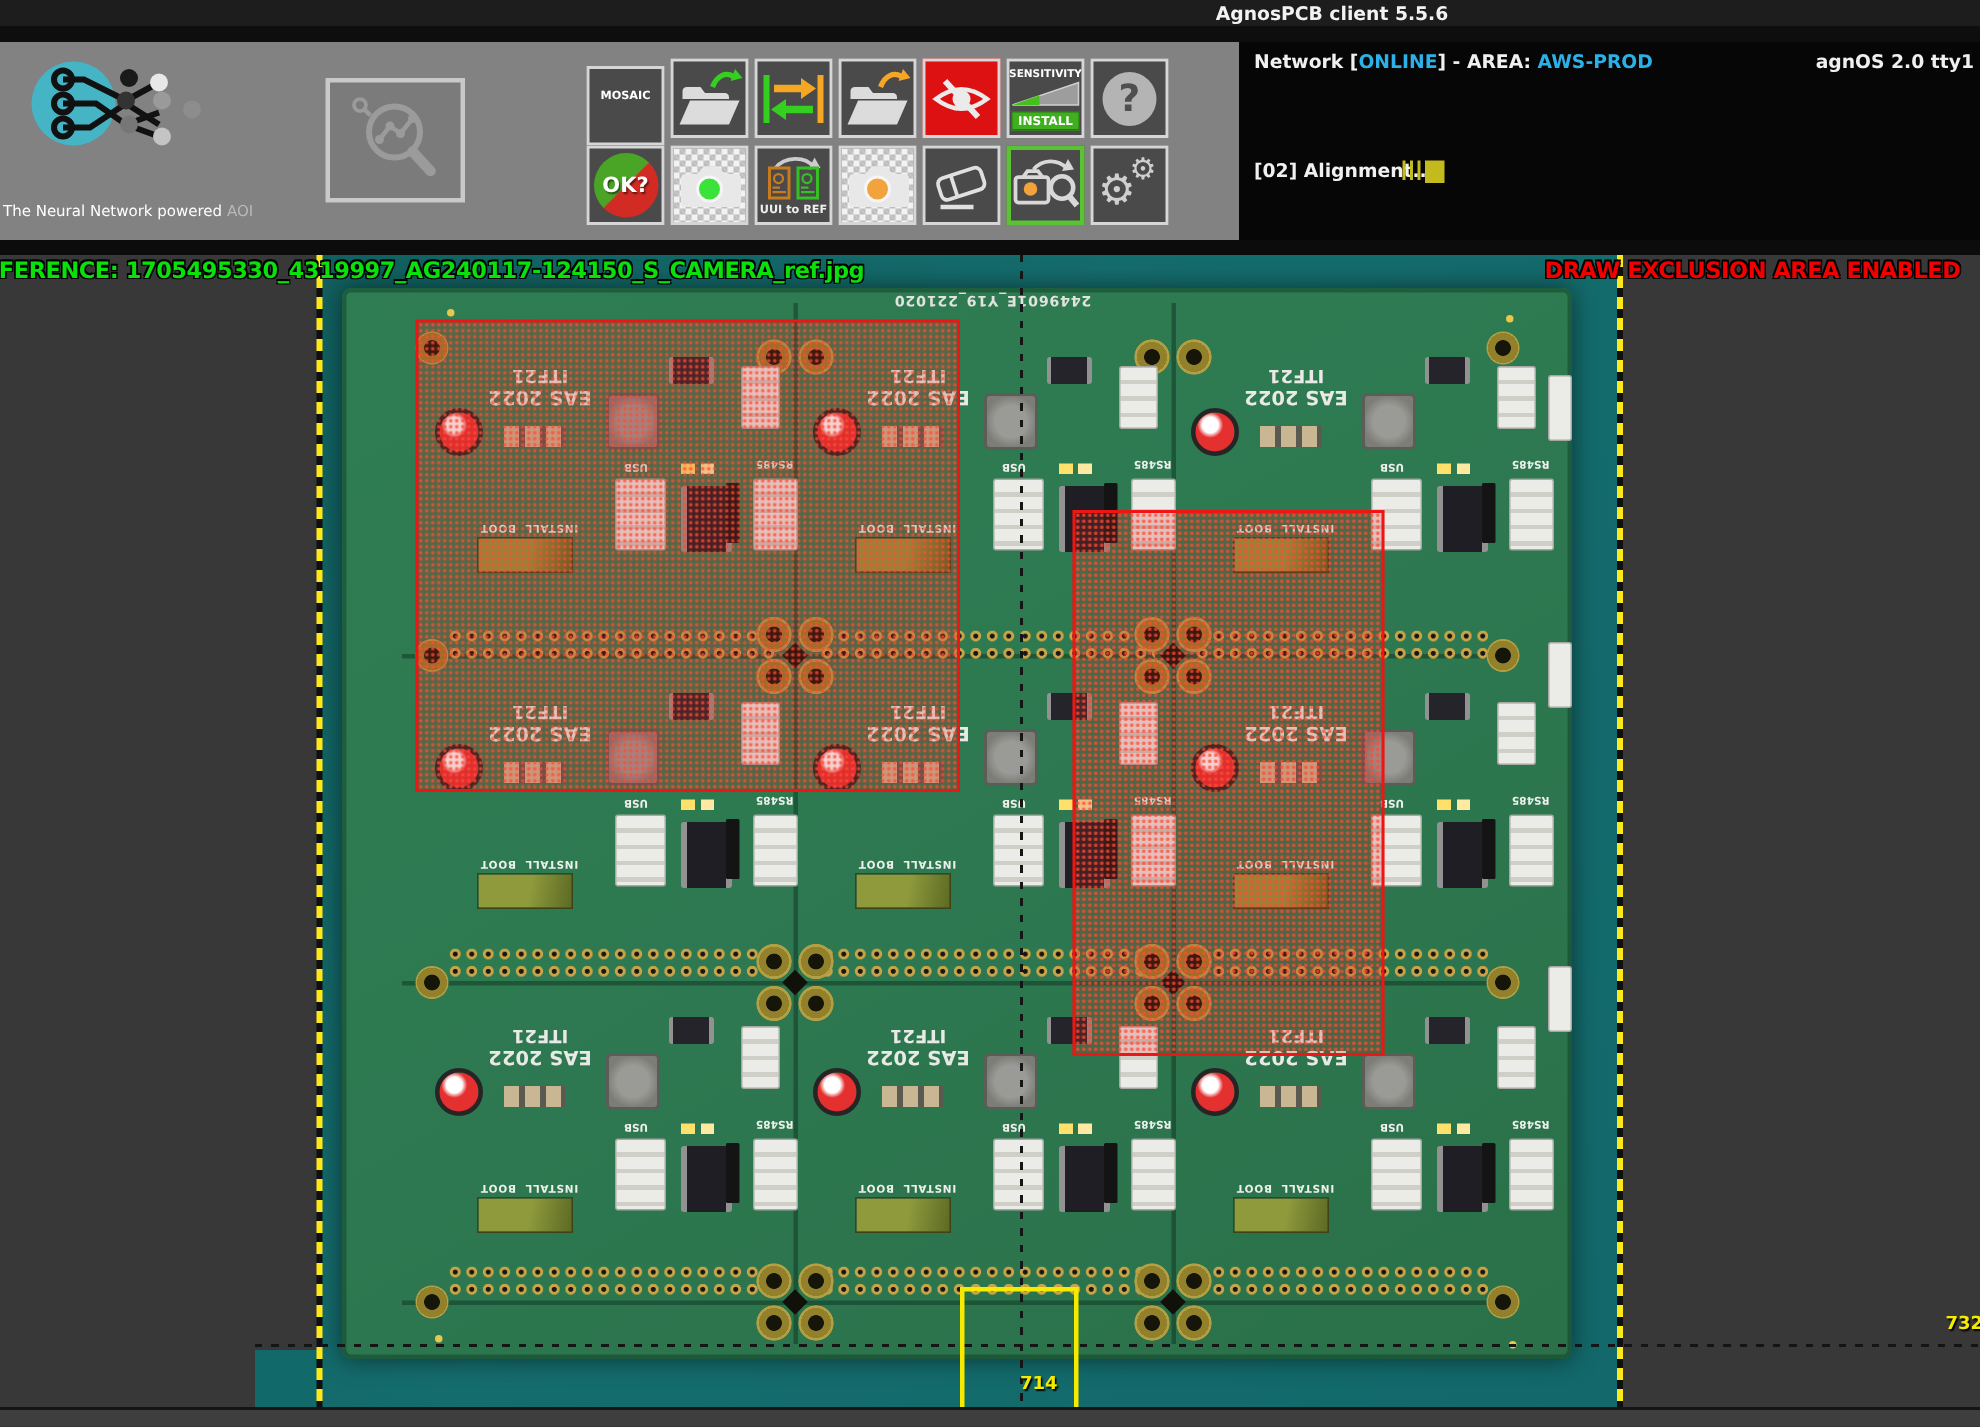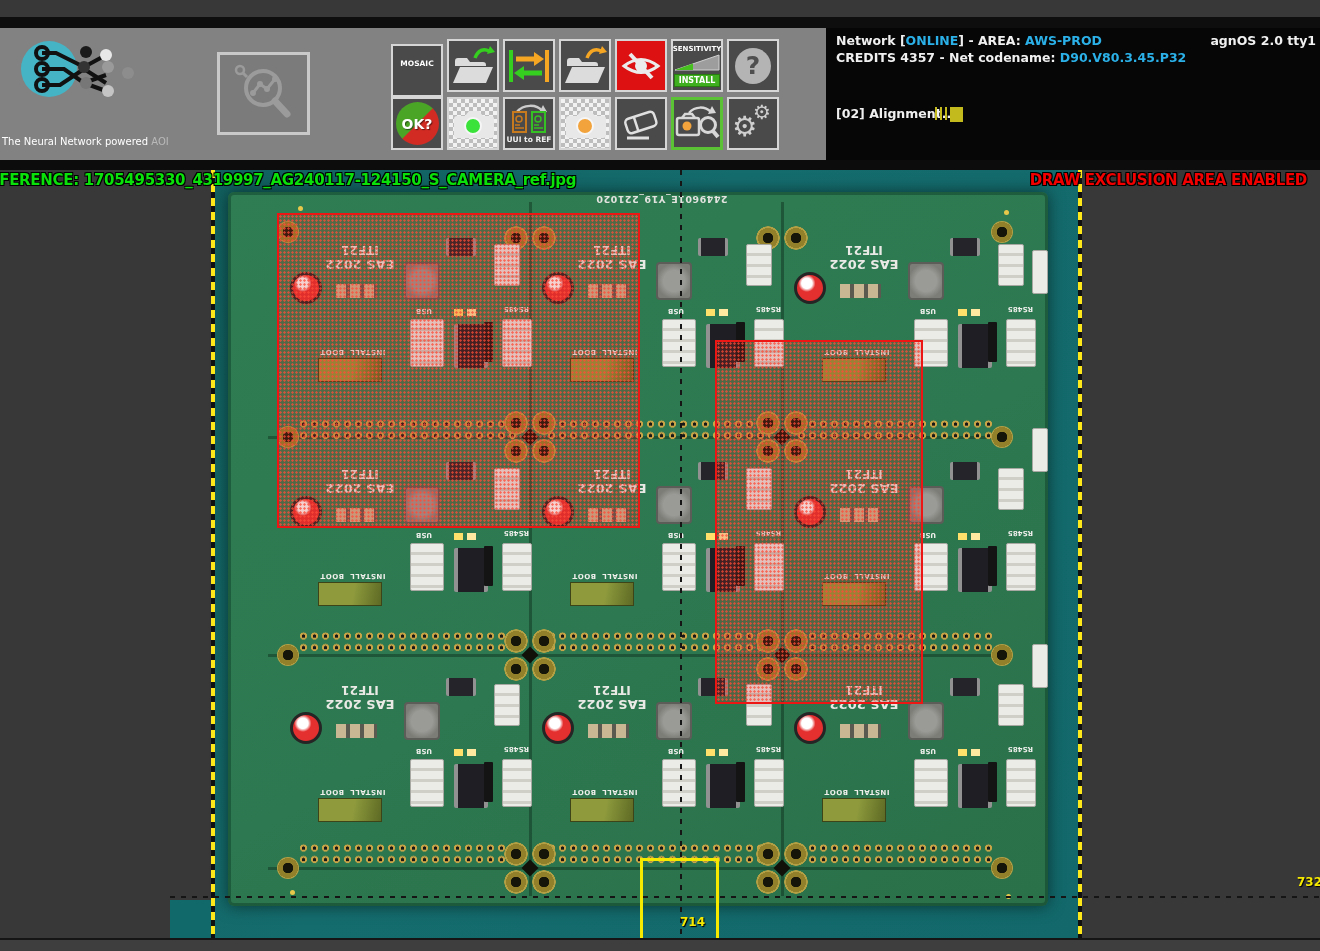--- a/index.html
+++ b/index.html
@@ -97,20 +97,23 @@
   #reftext{position:absolute;left:-22px;top:1px;color:#0ae00a;font-size:15px;font-weight:bold;letter-spacing:-.3px;white-space:nowrap;z-index:9;text-shadow:1px 1px 0 #000,-1px 1px 0 #000,1px -1px 0 #000,-1px -1px 0 #000;}
   #modetext{position:absolute;right:13px;top:1px;color:#f20000;font-size:15px;font-weight:bold;letter-spacing:-.3px;white-space:nowrap;z-index:9;text-shadow:1px 1px 0 #000,-1px 1px 0 #000,1px -1px 0 #000,-1px -1px 0 #000;}
 
   #statusbar{position:absolute;left:0;top:938px;width:1320px;height:13px;background:#3e3e3e;border-top:2px solid #151515;z-index:40;}
 </style>
 </head>
 <body>
 
 <div id="app">
 
+  <div id="titlebar">
+    <div class="t">AgnosPCB client 5.5.6</div>
+  </div>
   <div id="substrip"></div>
 
   <div id="toolbar-bg"></div>
 
   <div id="logo">
     <svg class="mark" width="150" height="62" viewBox="0 0 150 62">
       <circle cx="29" cy="29" r="28" fill="#45b5c6"></circle>
       <g stroke="#111" stroke-width="4" fill="none">
         <path d="M22 13 h14 l28 14"></path>
           <path d="M22 29 h22 l20 14 22 -8"></path>
@@ -256,21 +259,20 @@
   <div class="tbtn" style="left:727px;top:97px;">
     <div class="gears">
         <span class="g1">⚙</span>
         <span class="g2">⚙</span>
       </div>
   </div>
 
   <div id="info">
     <div class="l1"><span>Network [</span><span class="cy">ONLINE</span><span>] - AREA: </span><span class="cy">AWS-PROD</span></div>
     <div class="os">agnOS 2.0 tty1</div>
-    <div class="l2"><span>CREDITS 4357 - Net codename: </span><span class="cy">D90.V80.3.45.P32</span></div>
     <div class="task">[02] Alignment...</div>
     <div id="pbar">
         <i></i>
         <i></i>
         <i></i>
         <b></b>
       </div>
   </div>
 
   <div id="gapstrip"></div>

